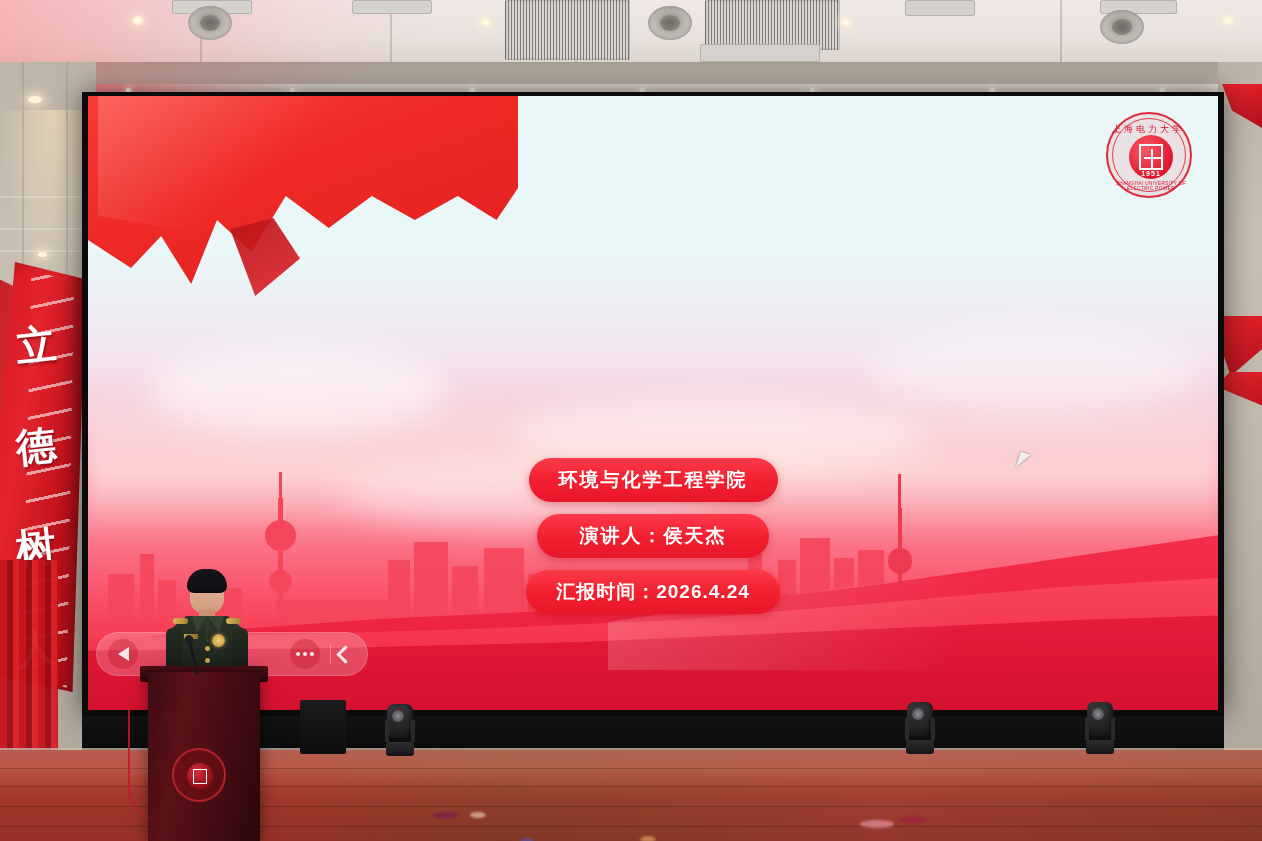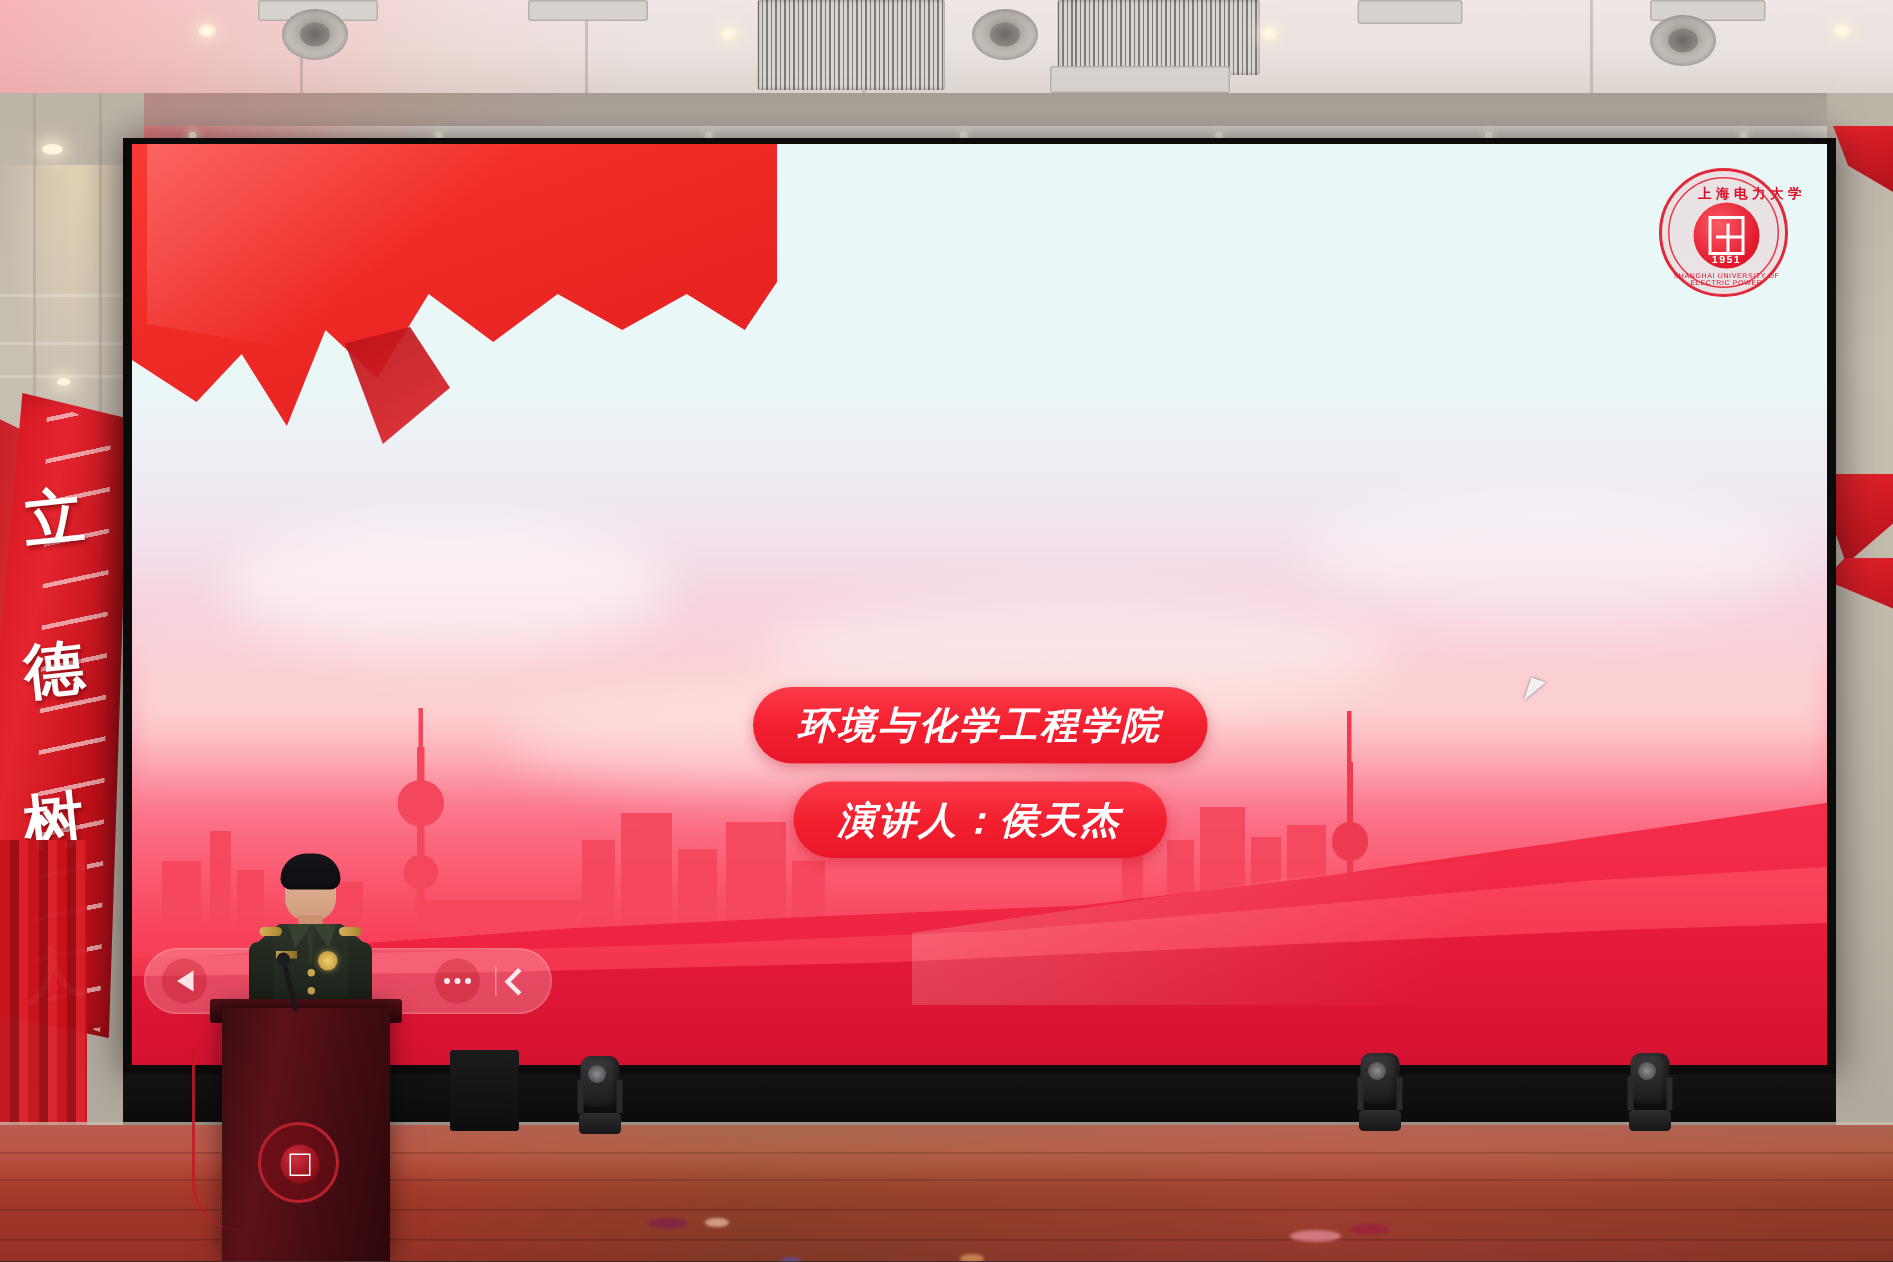--- a/index.html
+++ b/index.html
@@ -137,40 +137,40 @@
   .slide-title{position:absolute;left:0;top:196px;width:1130px;text-align:center;
     font-family:"Liberation Serif",serif;font-weight:700;font-size:86px;line-height:1.06;
     color:#14161a;letter-spacing:4px;white-space:nowrap;
     text-shadow:0 2px 2px rgba(255,255,255,.35);}
 
   
   .badges{position:absolute;left:0;top:362px;width:1130px;
     display:flex;flex-direction:column;align-items:center;gap:12px;}
   .badge{min-width:232px;padding:9px 30px;border-radius:26px;box-sizing:border-box;text-align:center;
     background:linear-gradient(180deg,#fb3a4a 0%,#f3202f 50%,#e8162a 100%);
-    color:#fff;font-family:"Liberation Serif",serif;font-weight:700;font-size:25px;letter-spacing:2px;
-    box-shadow:0 3px 9px rgba(180,0,20,.35);font-style:italic;}
+    color:#fff;font-family:"Liberation Serif",serif;font-weight:700;font-size:19px;letter-spacing:2px;
+    box-shadow:0 3px 9px rgba(180,0,20,.35);}
   .badge.b3{font-family:"Liberation Sans",sans-serif;letter-spacing:1px;}
 
   
   .logo{position:absolute;right:26px;top:16px;width:86px;height:86px;border-radius:50%;
     border:2px solid #e02a3a;box-sizing:border-box;
     background:radial-gradient(circle at 50% 50%,rgba(255,255,255,.35) 0 34%,rgba(235,40,55,.10) 34% 100%);}
   .logo-ring{position:absolute;left:4px;top:4px;width:74px;height:74px;border-radius:50%;
     border:1px solid #e8384a;box-sizing:border-box;}
   .logo-core{position:absolute;left:21px;top:21px;width:44px;height:44px;border-radius:50%;
     background:radial-gradient(circle at 38% 34%,#fb5a66,#e0182b 70%);}
   .logo-mark{position:absolute;left:31px;top:30px;width:24px;height:26px;
     border:2px solid #fff;box-sizing:border-box;}
   .logo-mark:before{content:"";position:absolute;left:50%;top:3px;width:2px;height:20px;background:#fff;}
   .logo-mark:after{content:"";position:absolute;left:3px;top:50%;width:18px;height:2px;background:#fff;}
   .logo-year{position:absolute;left:0;top:56px;width:86px;text-align:center;
     font-size:7px;color:#fff;letter-spacing:1px;font-weight:700;}
-  .logo-cn{position:absolute;left:17px;top:9px;width:86px;text-align:center;
-    font-size:9px;color:#d8102a;letter-spacing:3px;font-family:"Liberation Serif",serif;font-weight:700;}
+  .logo-cn{position:absolute;left:4px;top:9px;width:86px;text-align:left;
+    font-size:9px;color:#d8102a;letter-spacing:3px;font-family:"Liberation Serif",serif;font-weight:400;}
   .logo-en{position:absolute;left:0;bottom:5px;width:86px;text-align:center;
     font-size:4.6px;color:#d8102a;letter-spacing:.4px;transform:scaleX(1.02);}
 
   
   .cursor{position:absolute;left:930px;top:358px;width:0;height:0;
     border-left:10px solid rgba(255,255,255,.9);border-right:7px solid transparent;
     border-bottom:16px solid transparent;transform:rotate(18deg);
     filter:drop-shadow(0 0 1px rgba(60,60,80,.8));}
 
   
@@ -378,20 +378,21 @@
 
     <div class="wave1"></div>
     <div class="wave2"></div>
     <div class="wave3"></div>
     <div class="wave-sheen"></div>
 
 
     <div class="badges">
       <div class="badge">环境与化学工程学院</div>
       <div class="badge">演讲人：侯天杰</div>
+      <div class="badge b3">汇报时间：2026.4.24</div>
     </div>
 
     <div class="logo">
       <div class="logo-ring"></div>
       <div class="logo-cn">上海电力大学</div>
       <div class="logo-core"></div>
       <div class="logo-mark"></div>
       <div class="logo-year">1951</div>
       <div class="logo-en">SHANGHAI UNIVERSITY OF ELECTRIC POWER</div>
     </div>

